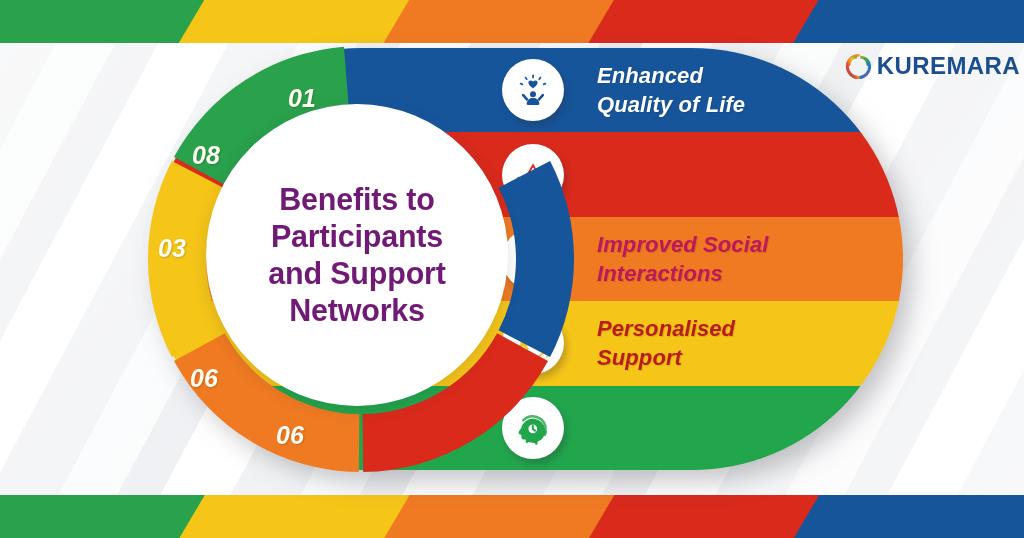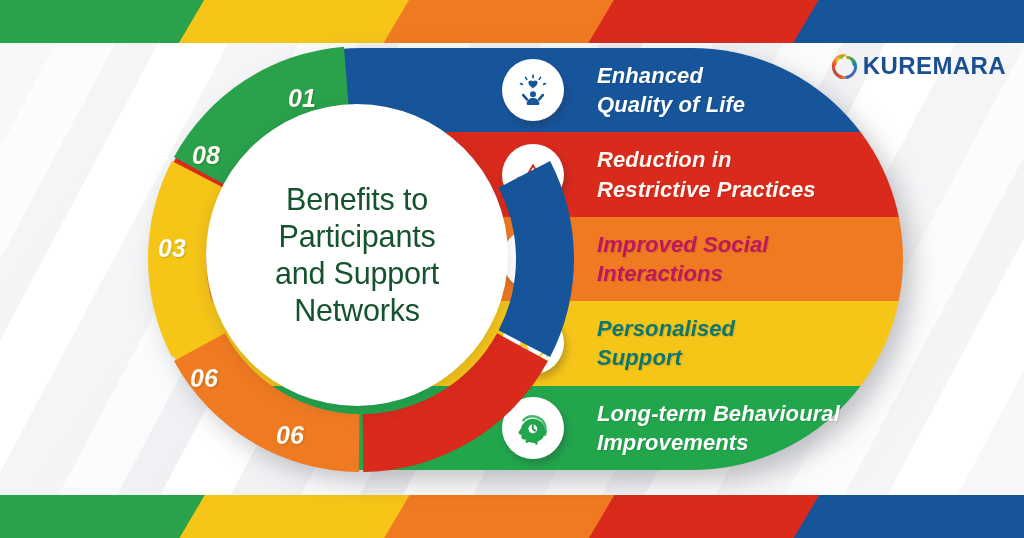--- a/index.html
+++ b/index.html
@@ -74,29 +74,29 @@
   }
 
   
   #core{
     position:absolute;left:206px;top:104px;width:302px;height:302px;
     border-radius:50%;background:#fff;
     box-shadow:0 5px 16px rgba(40,40,60,.14);
     display:flex;align-items:center;justify-content:center;
   }
   #core-title{
-    color:#14532d;font-weight:normal;
+    color:#701a75;font-weight:bold;
     font-size:30.5px;line-height:1.22;
     text-align:center;white-space:pre-line;
     letter-spacing:-.2px;
   }
 
   
   #logo{
-    position:absolute;right:18px;top:52px;
+    position:absolute;right:4px;top:52px;
     display:flex;align-items:flex-end;gap:5px;
   }
   #logo .mark{width:27px;height:27px;flex:0 0 auto;}
   #logo .mark svg{display:block;width:27px;height:27px;}
   #logo .word{
     color:#1b4f91;font-weight:bold;font-size:24px;
     letter-spacing:.4px;
   }
 </style>
 </head>
@@ -169,22 +169,20 @@
         <path d="M20 8.6 25.6 18H14.4L20 8.6zm0 3.6-2.1 3.7h4.2L20 12.2z"></path>
         <path d="M20.9 13.6h-1.8l.2 2.6h1.4l.2-2.6zM20 16.7a.75.75 0 1 0 0 1.5.75.75 0 0 0 0-1.5z" fill="#fff"></path>
         <path d="M6.3 21.8 17 26.5a1.4 1.4 0 0 1-1.1 2.6L5.2 24.4a1.4 1.4 0 0 1 1.1-2.6z"></path>
         <path d="M33.7 21.8 23 26.5a1.4 1.4 0 0 0 1.1 2.6l10.7-4.7a1.4 1.4 0 0 0-1.1-2.6z"></path>
         <rect x="6.1" y="29.2" width="9.6" height="4.6" rx="2.1" transform="rotate(24 10.9 31.5)"></rect>
         <rect x="24.3" y="29.2" width="9.6" height="4.6" rx="2.1" transform="rotate(-24 29.1 31.5)"></rect>
         <path d="M20 19.3c-4 0-7.5 1.4-9.8 3.6l1.6 1.5c1.9-1.8 4.9-3 8.2-3s6.3 1.2 8.2 3l1.6-1.5c-2.3-2.2-5.8-3.6-9.8-3.6z"></path>
       </g>
           </svg>
        </div>
-       <div class="row-label" style="color:#fff6f2"> Reduction in
-Restrictive Practices</div>
      </div>
       <div class="row">
        <div class="icon-badge">
          <svg viewBox="0 0 40 40">
             <g fill="#f07a22">
         <circle cx="12" cy="13.5" r="3.4"></circle>
         <circle cx="28" cy="13.5" r="3.4"></circle>
         <path d="M12 18.2c-3 0-5 1.8-5 4.7v8.6c0 .9.6 1.5 1.5 1.5h1.2v2.3c0 .7.5 1.2 1.2 1.2h2.2c.7 0 1.2-.5 1.2-1.2V33h1.2c.9 0 1.5-.6 1.5-1.5v-8.6c0-2.9-2-4.7-5-4.7z"></path>
         <path d="M28 18.2c-3 0-5 1.8-5 4.7v8.6c0 .9.6 1.5 1.5 1.5h1.2v2.3c0 .7.5 1.2 1.2 1.2h2.2c.7 0 1.2-.5 1.2-1.2V33h1.2c.9 0 1.5-.6 1.5-1.5v-8.6c0-2.9-2-4.7-5-4.7z"></path>
         <path d="M16.4 22.9 19.3 19l1.5 1.1-2.9 3.9z"></path>
@@ -208,37 +206,35 @@
         <path d="M20 14c-2.4 0-4 1.5-4 3.9v5.4h8v-5.4c0-2.4-1.6-3.9-4-3.9z"></path>
         <path d="M10.9 16.4c-2.1 0-3.5 1.3-3.5 3.4v3.5h7v-3.5c0-2.1-1.4-3.4-3.5-3.4z"></path>
         <path d="M29.1 16.4c-2.1 0-3.5 1.3-3.5 3.4v3.5h7v-3.5c0-2.1-1.4-3.4-3.5-3.4z"></path>
         <path d="M20 34.7c-3.1 0-5.3-1.5-8-4.2-1.7-1.7-3-3.4-3.8-4.9-.7-1.3.7-2.7 2-2.1 1.4.7 3 1.9 4.5 3.4l1.3-1.5c-1.8-1.8-3.8-3.2-5.5-4-2.8-1.3-5.6 1.6-4.2 4.4 1 2 2.5 4.1 4.6 6.2 3.1 3.1 6 4.8 9.1 4.8s6-1.7 9.1-4.8c2.1-2.1 3.6-4.2 4.6-6.2 1.4-2.8-1.4-5.7-4.2-4.4-1.7.8-3.7 2.2-5.5 4l1.3 1.5c1.5-1.5 3.1-2.7 4.5-3.4 1.3-.6 2.7.8 2 2.1-.8 1.5-2.1 3.2-3.8 4.9-2.7 2.7-4.9 4.2-8 4.2z"></path>
         <rect x="4.9" y="31.4" width="1.5" height="3.4" rx=".7" transform="rotate(-40 5.6 33.1)"></rect>
         <rect x="33.6" y="31.4" width="1.5" height="3.4" rx=".7" transform="rotate(40 34.4 33.1)"></rect>
         <rect x="19.3" y="33.4" width="1.5" height="3.4" rx=".7"></rect>
       </g>
           </svg>
        </div>
-       <div class="row-label" style="color:#0f766e">Personalised
+       <div class="row-label" style="color:#b91c1c">Personalised
 Support</div>
      </div>
       <div class="row">
        <div class="icon-badge">
          <svg viewBox="0 0 40 40">
             <g fill="none" stroke="#22a64c">
         <path d="M13.9 33.8v-3.4h-2.6c-1 0-1.7-.8-1.7-1.7v-3.1H7.9c-.9 0-1.4-1-.9-1.7l2.2-3.1A11 11 0 0 1 31 22.2c0 5.1-3.2 9.1-7.6 10.8v2.6" stroke-width="2.4" stroke-linejoin="round" stroke-linecap="round" fill="#22a64c" fill-opacity="1"></path>
         <circle cx="19.8" cy="20.8" r="5.5" fill="#fff" stroke-width="2.2"></circle>
         <path d="M19.8 17.6v3.4l2.3 1.6" stroke-width="2" stroke-linecap="round"></path>
         <path d="M10.2 12.4A13.2 13.2 0 0 1 32.4 18c.5 2.3.3 4.6-.5 6.7" stroke-width="2.4" stroke-linecap="round" opacity=".82"></path>
         <path d="M28.6 25.9l3.3 1 1-3.3" stroke-width="2.4" stroke-linecap="round" stroke-linejoin="round" opacity=".82"></path>
       </g>
           </svg>
        </div>
-       <div class="row-label" style="color:#ffffff">Long-term Behavioural
-Improvements</div>
      </div>
     </div>
 
   <div id="ring">
     <svg viewBox="0 0 426 426">
       <g id="ring-g">
           <path d="M 195.91762911795303 0.6860988888193731 A 213 213 0 0 0 25.989626233840085 111.0386342586508
                      L 76.91263880866299 138.802762019206 A 155 155 0 0 1 200.56916672902685 58.4992738392817 Z" fill="#2aa14b"></path>
           <path d="M 23.895322965946548 114.9774458410395 A 213 213 0 0 0 23.89532296594652 311.02255415896036
                      L 75.38861530385779 284.33096664149696 A 155 155 0 0 1 75.38861530385782 141.66903335850293 Z" fill="#f5c518"></path>

